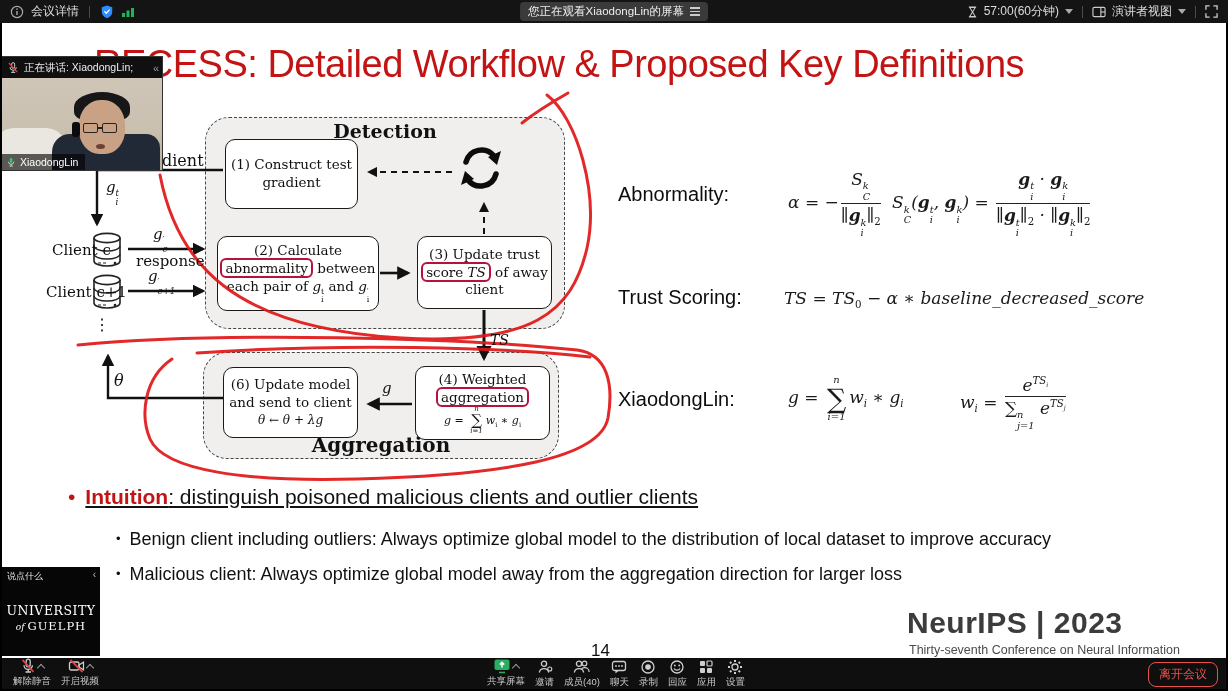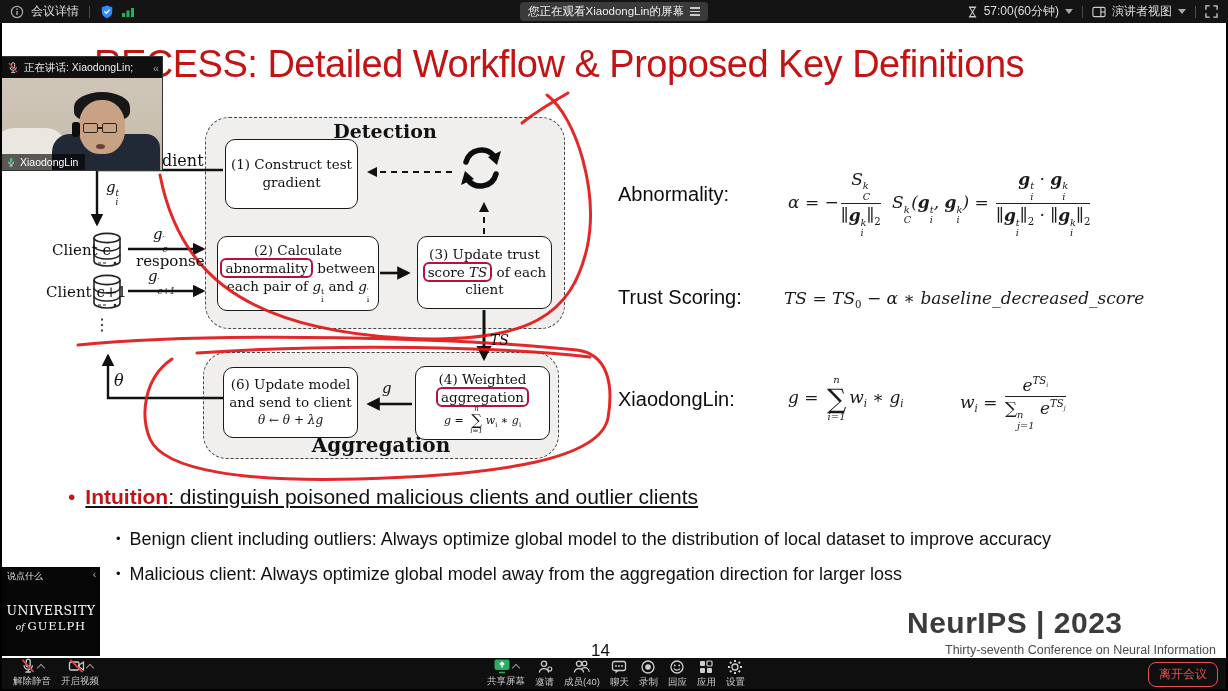--- a/index.html
+++ b/index.html
@@ -77,21 +77,21 @@
   .collapse-glyph { margin-left:auto; color:#9a9a9a; font-size:11px; letter-spacing:-2px; }
 
   
   #guelph { position:absolute; left:0; top:544px; width:98px; height:89px; background:#060606; color:#fff; }
   #guelph .cap { position:absolute; top:3px; left:5px; font-size:9px; color:#e6e6e6; }
   #guelph .cap-arrow { position:absolute; top:2px; right:4px; font-size:10px; color:#bbb; }
   #guelph .u1 { position:absolute; top:36px; width:100%; text-align:center; font-family:"DejaVu Serif",serif; font-size:12.5px; letter-spacing:0.5px; }
   #guelph .u2 { position:absolute; top:52px; width:100%; text-align:center; font-family:"DejaVu Serif",serif; font-size:11.5px; letter-spacing:1px; }
   #guelph .u2 i { font-size:9px; letter-spacing:0; }
   #neurips-word { position:absolute; left:905px; top:583px; font-size:30px; font-weight:bold; color:#3c3c3c; letter-spacing:0.5px; }
-  #neurips-sub { position:absolute; left:907px; top:620px; font-size:12.5px; color:#4b4b4b;margin-left:36px; }
+  #neurips-sub { position:absolute; left:907px; top:620px; font-size:12.5px; color:#4b4b4b; }
   #page-num { position:absolute; left:589px; top:618px; font-size:17px; color:#111; }
 
   
   #toolbar { position:absolute; left:2px; right:2px; bottom:2px; height:31px; background:#0f0f0f;
              display:flex; align-items:center; }
   .tool-item { display:flex; flex-direction:column; align-items:center; justify-content:center; gap:1px; padding:0 5px; cursor:pointer; }
   .tool-item .lbl { font-size:9.5px; color:#c9c9c9; white-space:nowrap; }
   .icon-row { display:flex; align-items:flex-end; gap:2px; height:15px; }
   .up-caret { width:6px; height:6px; border-right:1.5px solid #9a9a9a; border-top:1.5px solid #9a9a9a;
               transform:rotate(-45deg); margin-bottom:3px; }
@@ -175,21 +175,21 @@
       <div>each pair of <i>g</i><span class="ss">
             <span>t</span>
             <span>i</span>
           </span> and <i>g</i><span class="ss">
             <span>′</span>
             <span>i</span>
           </span></div>
     </div>
     <div class="flow-box" style="left:415px; top:213px; width:135px; height:73px;">
       <div>(3) Update trust</div>
-      <div><span class="redbox">score <i>TS</i></span><span> of each</span></div>
+      <div><span class="redbox">score <i>TS</i></span><span> of away</span></div>
       <div>client</div>
     </div>
     <div class="flow-box" style="left:413px; top:343px; width:135px; height:74px;">
       <div>(4) Weighted</div>
       <div><span class="redbox">aggregation</span></div>
       <div style="font-size:11px;"><i>g</i> = <span class="sum sum-sm">
             <span class="lim">n</span>
             <span class="sig">∑</span>
             <span class="lim">i=1</span>
           </span><i>w</i><sub>i</sub> ∗ <i>g</i><sub>i</sub></div>

